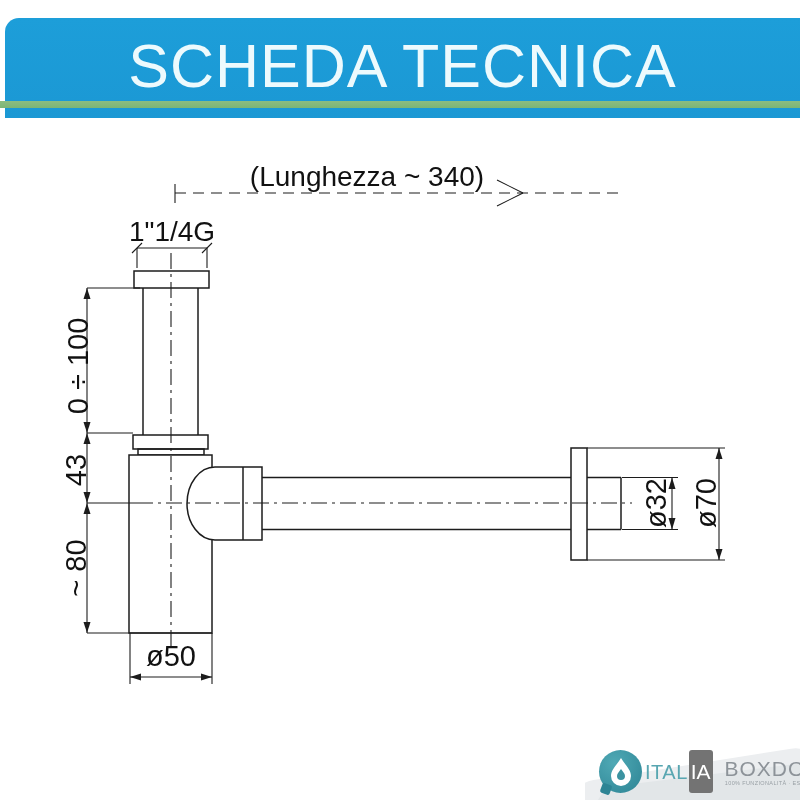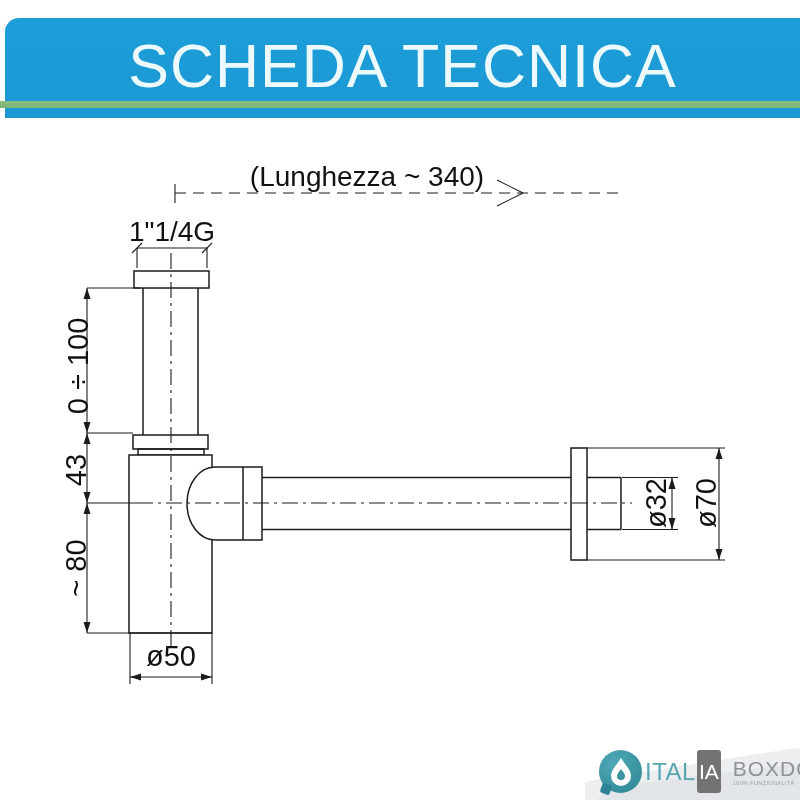--- a/index.html
+++ b/index.html
@@ -35,21 +35,21 @@
   
   .logo{position:absolute;right:0;bottom:0;width:215px;height:62px;overflow:hidden;}
   .swoosh1{position:absolute;left:-18px;top:26px;width:260px;height:60px;background:#eceef0;transform:rotate(-9deg);border-radius:30px;}
   .swoosh2{position:absolute;left:10px;top:36px;width:240px;height:50px;background:#e2e6e8;transform:rotate(-7deg);border-radius:26px;}
   .logo-row{position:absolute;left:14px;top:12px;display:flex;align-items:center;}
   .badge{position:relative;width:43px;height:43px;border-radius:50%;
     background:radial-gradient(circle at 35% 30%,#4fa9b5,#2d8494);flex:0 0 auto;}
   .badge-tail{position:absolute;left:2px;bottom:-1px;width:10px;height:10px;background:#2d8494;transform:rotate(20deg);border-radius:2px;}
   .badge svg{position:absolute;left:8px;top:7px;}
   .brand{display:flex;align-items:center;margin-left:3px;line-height:1;}
-  .brand-ital{color:#58a6b1;font-size:24px;letter-spacing:.5px;font-weight:400;}
+  .brand-ital{color:#58a6b1;font-size:20px;letter-spacing:.5px;font-weight:400;}
   .brand-ia{color:#ffffff;background:#737373;font-size:21px;padding:11px 2px;border-radius:3px;margin-left:1px;font-weight:400;}
   .brand-box{color:#8d9399;font-size:21px;letter-spacing:1px;margin-left:2px;font-weight:400;}
   .brand-col{display:flex;flex-direction:column;align-items:flex-end;}
   .tagline{color:#9aa1a6;font-size:6px;letter-spacing:.4px;margin-top:1px;white-space:nowrap;transform:scale(.92);transform-origin:right top;}
 </style>
 </head>
 <body>
 
 <svg class="drawing" viewBox="0 0 800 800">
 

